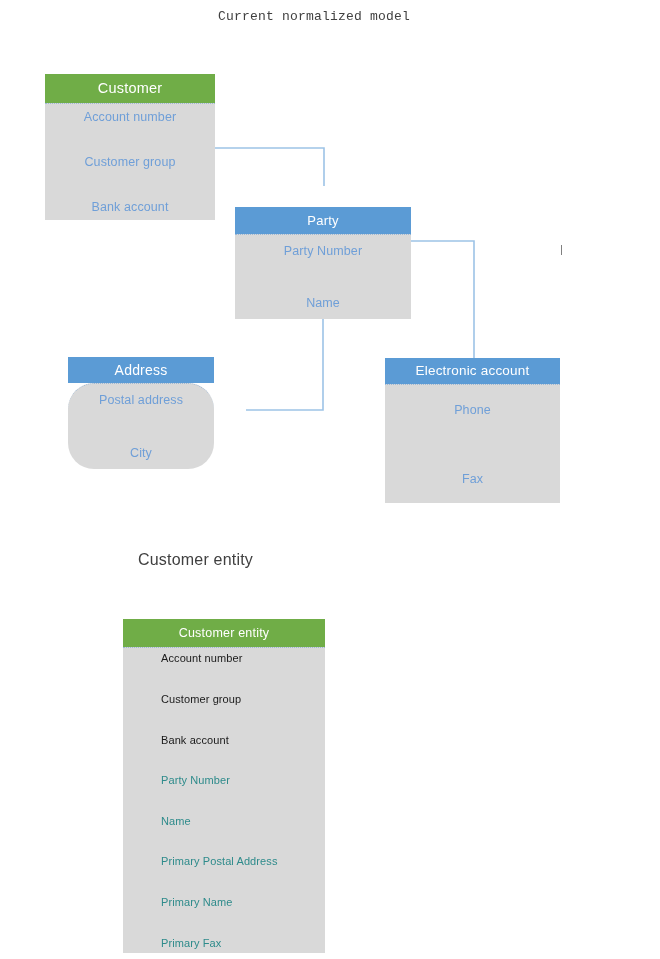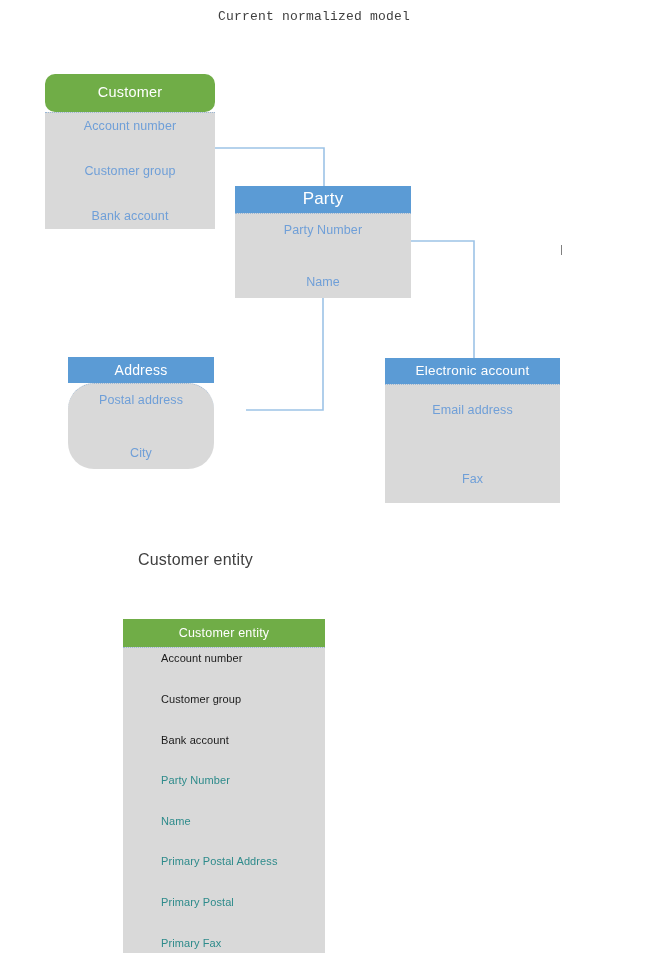--- a/index.html
+++ b/index.html
@@ -81,27 +81,27 @@
 
   
   .fld-blue  { color: #6f9fd8; }
   .fld-dark  { color: #1a1a1a; }
   .fld-teal  { color: #2e8b8b; }
 
   
   #box-customer {
     left: 45px; top: 74px; width: 170px; height: 148px;
   }
-  #box-customer .entity-header { height: 38px; font-size: 14.5px; border-radius: 10px; }
+  #box-customer .entity-header { height: 29px; font-size: 14.5px; }
   #box-customer .entity-body   { height: 117px; }
 
   #box-party {
     left: 235px; top: 186px; width: 176px; height: 112px;
   }
-  #box-party .entity-header { height: 27px; font-size: 17px; }
+  #box-party .entity-header { height: 27px; font-size: 13px; margin-top: 21px; }
   #box-party .entity-body   { height: 85px; }
 
   #box-address {
     left: 68px; top: 357px; width: 146px; height: 112px;
   }
   #box-address .entity-header { height: 26px; font-size: 14px; }
   #box-address .entity-body   { height: 86px; border-radius: 26px; }
 
   #box-electronic {
     left: 385px; top: 358px; width: 175px; height: 145px;
@@ -168,34 +168,34 @@
     <div class="entity-header hdr-blue">Address</div>
     <div class="entity-body">
       <div class="entity-field fld-blue">Postal address</div>
       <div class="entity-field fld-blue">City</div>
     </div>
   </div>
 
   <div class="entity" id="box-electronic">
     <div class="entity-header hdr-blue">Electronic account</div>
     <div class="entity-body">
-      <div class="entity-field fld-blue">Email address</div>
+      <div class="entity-field fld-blue">Phone</div>
       <div class="entity-field fld-blue">Fax</div>
     </div>
   </div>
 
   <div class="entity" id="box-entity">
     <div class="entity-header hdr-green">Customer entity</div>
     <div class="entity-body">
       <div class="entity-field fld-dark">Account number</div>
       <div class="entity-field fld-dark">Customer group</div>
       <div class="entity-field fld-dark">Bank account</div>
       <div class="entity-field fld-teal">Party Number</div>
       <div class="entity-field fld-teal">Name</div>
       <div class="entity-field fld-teal">Primary Postal Address</div>
-      <div class="entity-field fld-teal">Primary Postal</div>
+      <div class="entity-field fld-teal">Primary Name</div>
       <div class="entity-field fld-teal">Primary Fax</div>
     </div>
   </div>
 
   <div id="stray-tick"></div>
 
 </div>
 
 </body></html>

